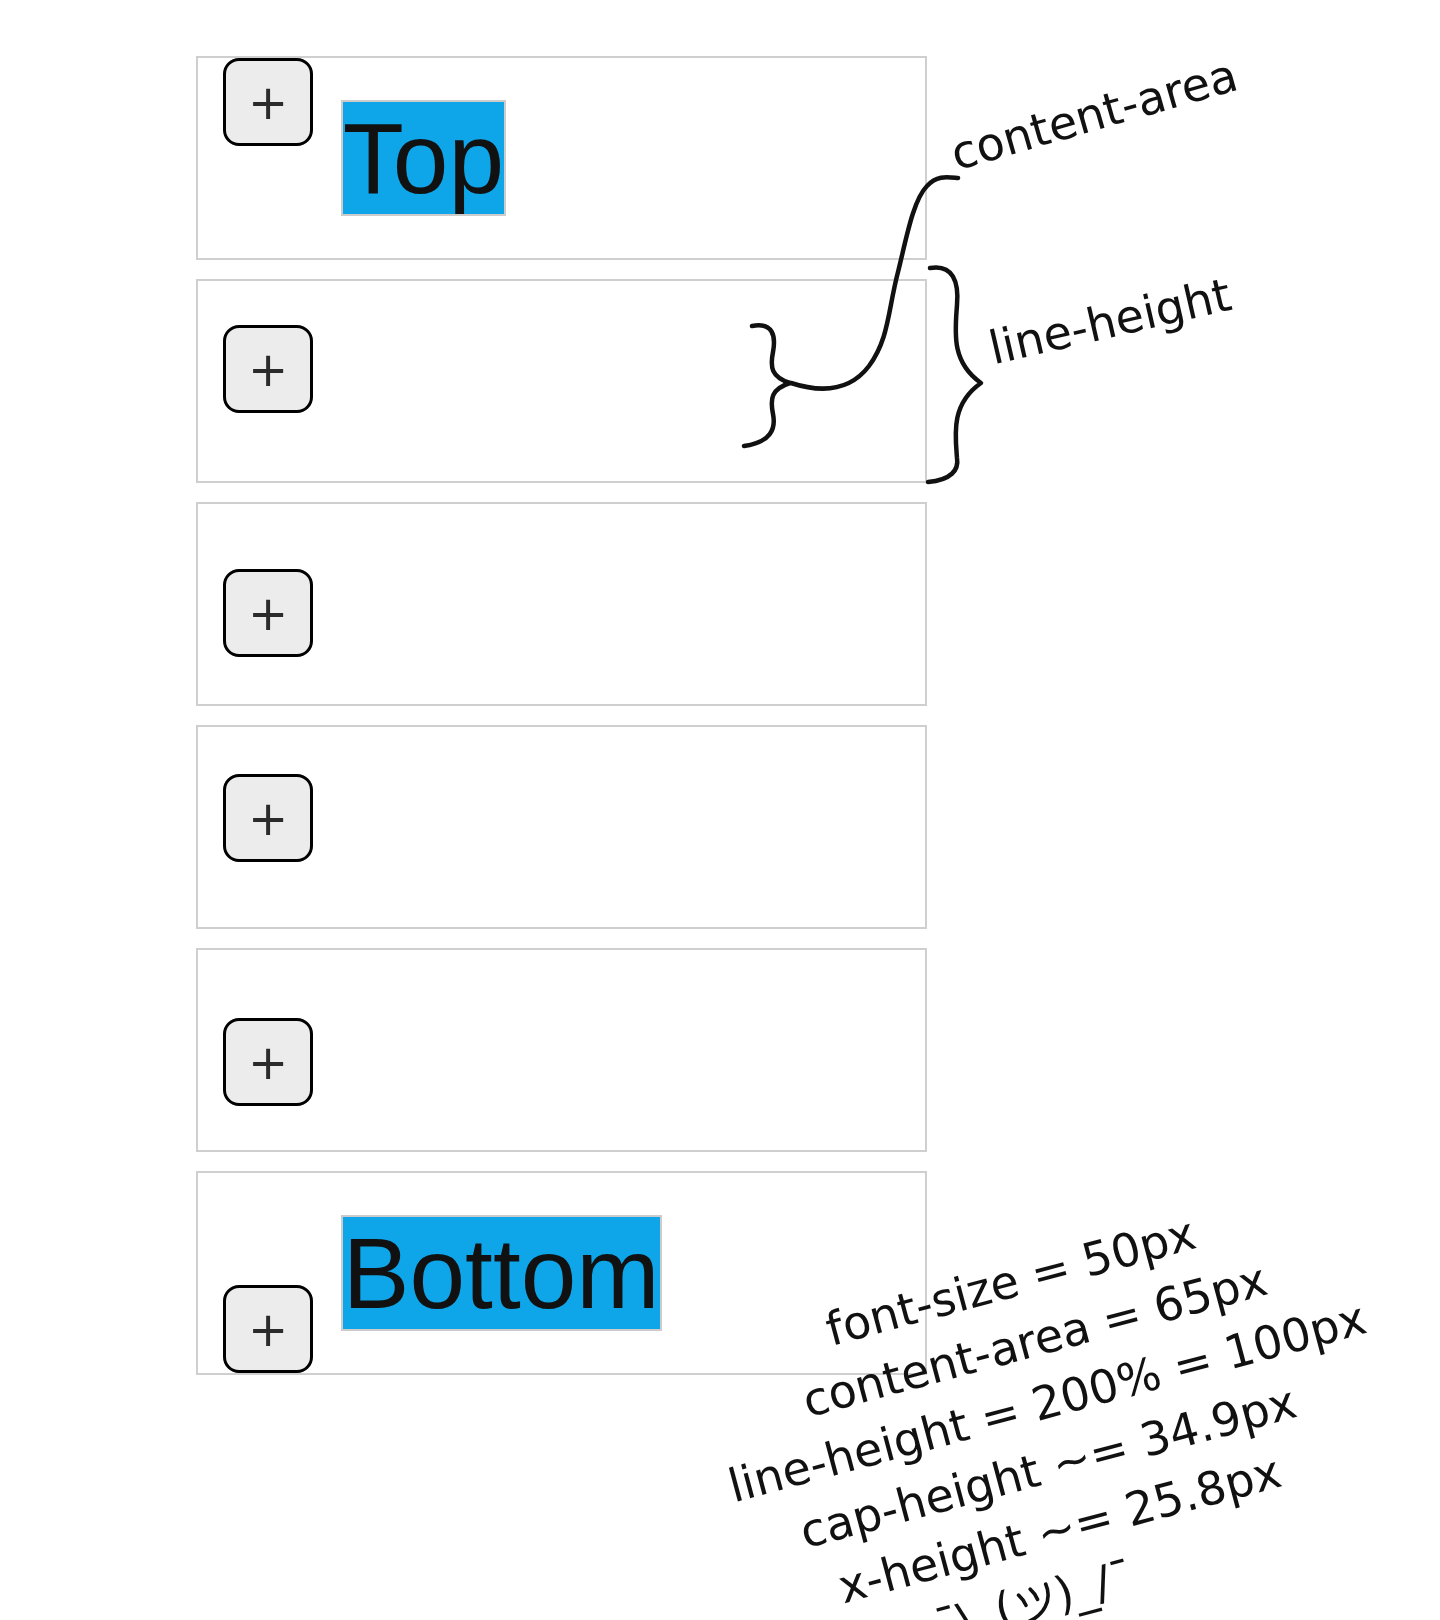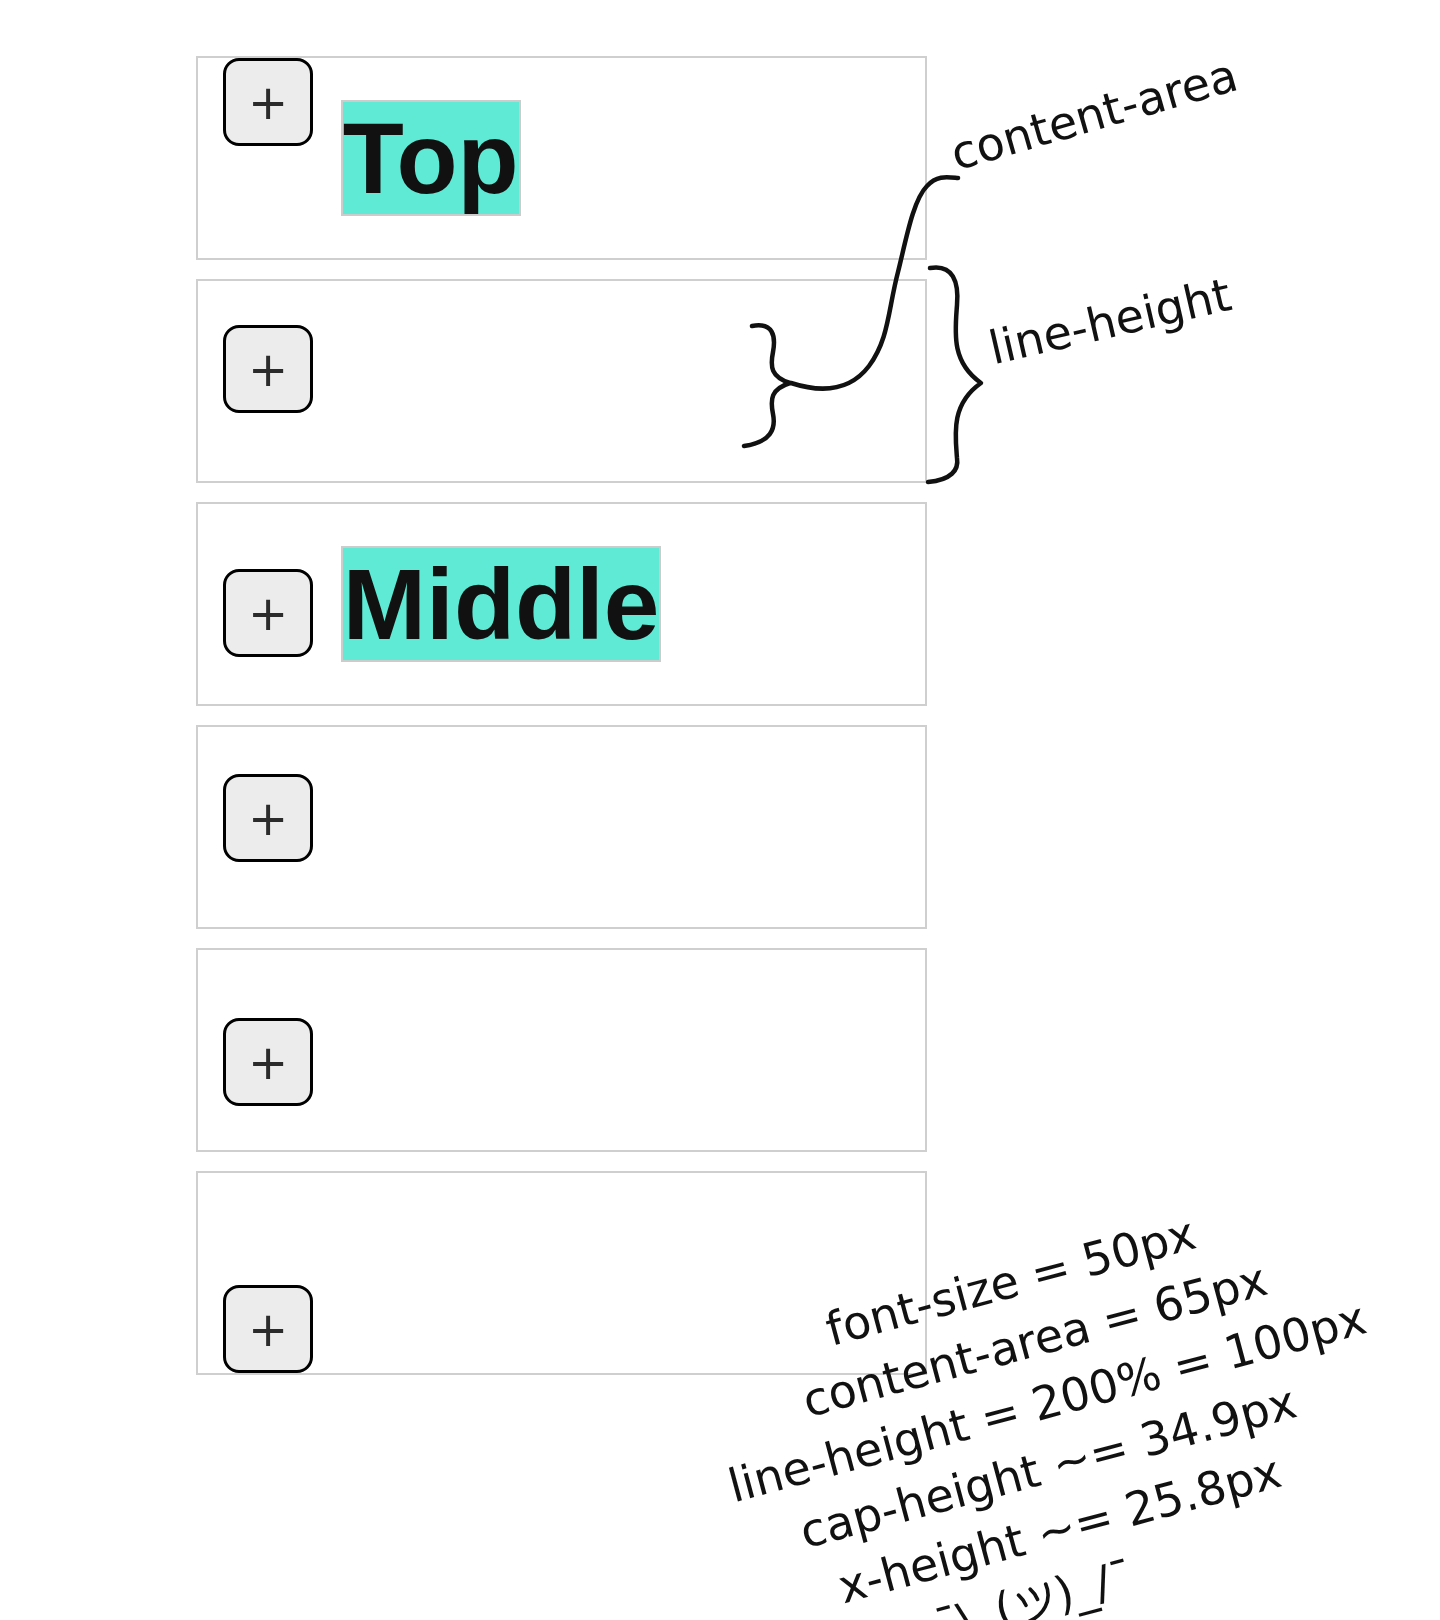--- a/index.html
+++ b/index.html
@@ -37,22 +37,21 @@
     cursor:pointer;
   }
   .tag .plus{
     position:absolute;inset:0;
     display:flex;align-items:center;justify-content:center;
     font-size:48px;line-height:normal;color:#2b2b2b;
     font-family:"DejaVu Sans", sans-serif;
   }
   .sample{
     border:2px solid #cccccc;
-    background:#5eead4;
-    font-weight:bold;
+    background:#0ea5e9;
   }
   .va-top .tag{vertical-align:top;}
   .va-text-top .tag{vertical-align:text-top;}
   .va-middle .tag{vertical-align:middle;}
   .va-baseline .tag{vertical-align:baseline;}
   .va-text-bottom .tag{vertical-align:text-bottom;}
   .va-bottom .tag{vertical-align:bottom;}
 
   #annot-svg{
     position:absolute;left:0;top:0;width:1440px;height:1620px;
@@ -112,33 +111,33 @@
       <span class="tag"><span class="plus">+</span></span>
       <span class="sample">Top</span>
     </div>
 
     <div class="row va-text-top">
       <span class="tag"><span class="plus">+</span></span>
     </div>
 
     <div class="row va-middle">
       <span class="tag"><span class="plus">+</span></span>
-      <span class="sample">Middle</span>
     </div>
 
     <div class="row va-baseline">
       <span class="tag"><span class="plus">+</span></span>
     </div>
 
     <div class="row va-text-bottom">
       <span class="tag"><span class="plus">+</span></span>
     </div>
 
     <div class="row va-bottom">
       <span class="tag"><span class="plus">+</span></span>
+      <span class="sample">Bottom</span>
     </div>
 
   </div>
 
   <svg id="annot-svg" viewBox="0 0 1440 1620" xmlns="http://www.w3.org/2000/svg">
 
     <path d="M 752 326
              C 773 322, 776 336, 773 352
              C 770 367, 771 377, 790 383
              C 771 389, 770 399, 773 414

